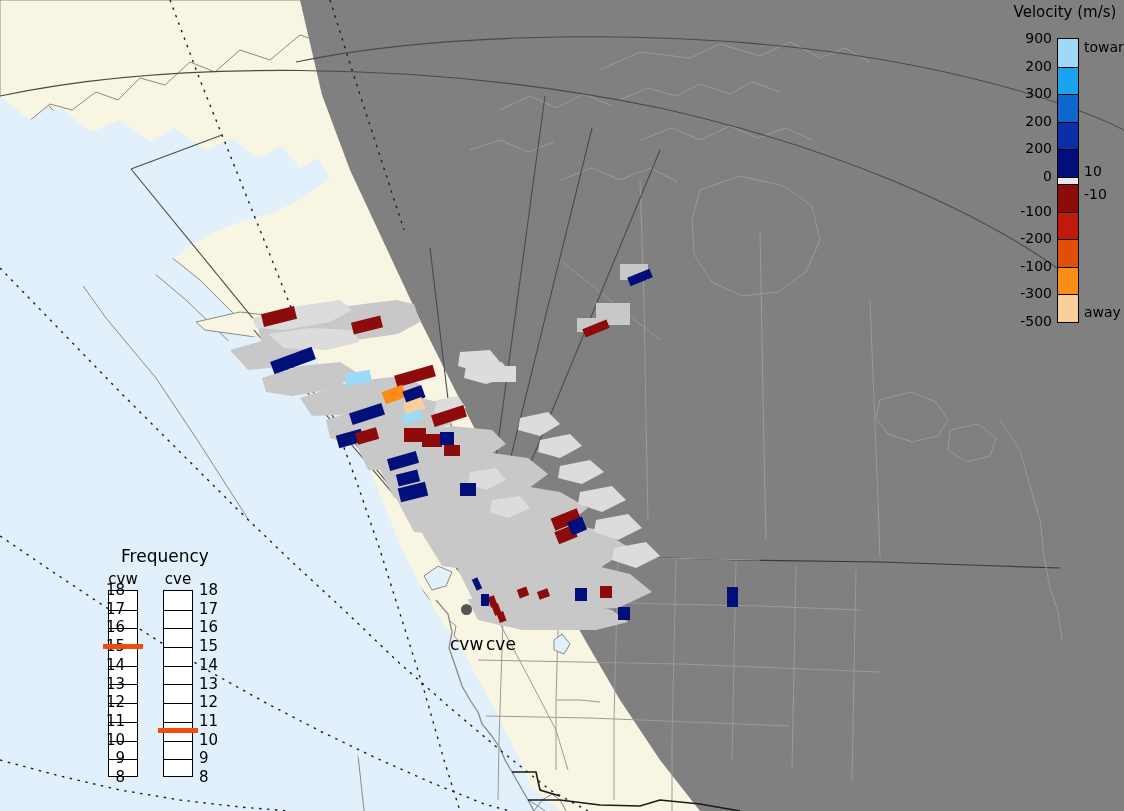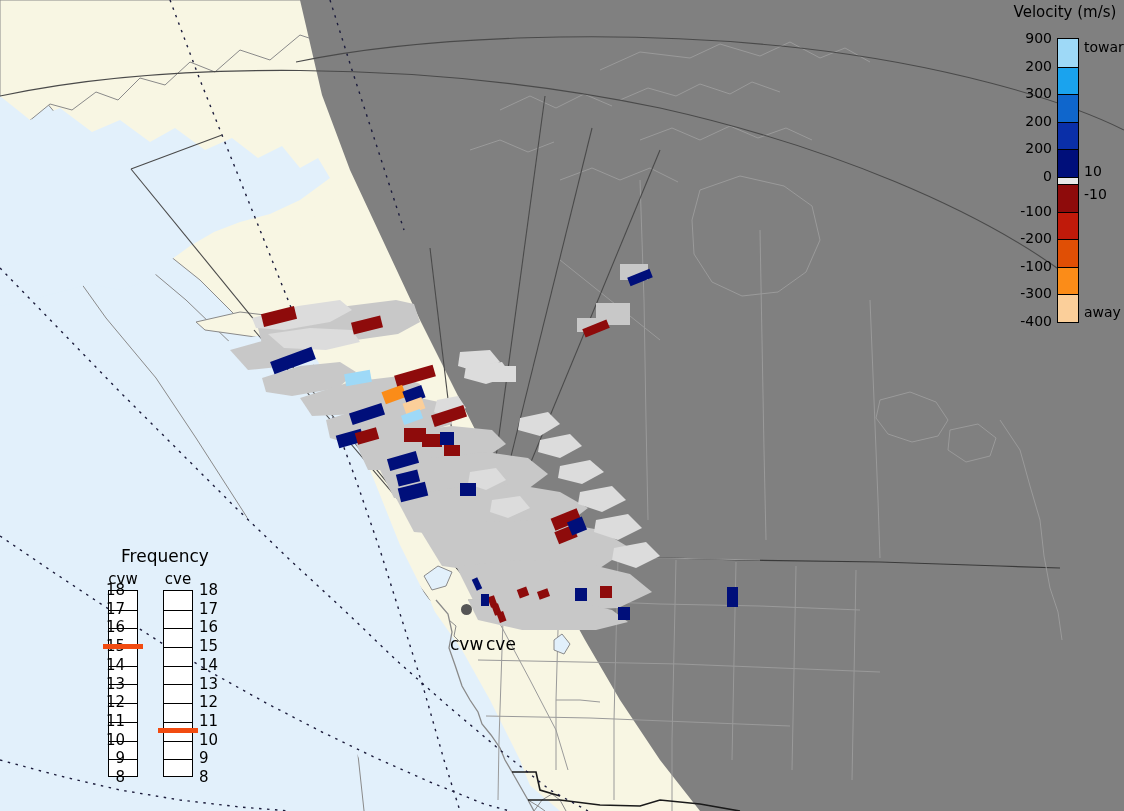--- a/index.html
+++ b/index.html
@@ -296,21 +296,21 @@
         <div class="cb-tick" style="top: 38px;">900</div>
         <div class="cb-tick" style="top: 65.6px;">200</div>
         <div class="cb-tick" style="top: 93.2px;">300</div>
         <div class="cb-tick" style="top: 120.8px;">200</div>
         <div class="cb-tick" style="top: 148.4px;">200</div>
         <div class="cb-tick" style="top: 176px;">0</div>
         <div class="cb-tick" style="top: 210.6px;">-100</div>
         <div class="cb-tick" style="top: 238.2px;">-200</div>
         <div class="cb-tick" style="top: 265.8px;">-100</div>
         <div class="cb-tick" style="top: 293.4px;">-300</div>
-        <div class="cb-tick" style="top: 321px;">-400</div>
+        <div class="cb-tick" style="top: 321px;">-500</div>
       </div>
       <div class="cb-side" style="top:48px;">toward</div>
       <div class="cb-side" style="top:172px;">10</div>
       <div class="cb-side" style="top:195px;">-10</div>
       <div class="cb-side" style="top:313px;">away</div>
     </div>
 
     <div id="freq">
       <div class="freq-title">Frequency</div>
       <div class="freq-sub" style="left:8px;width:40px;">cvw</div>

